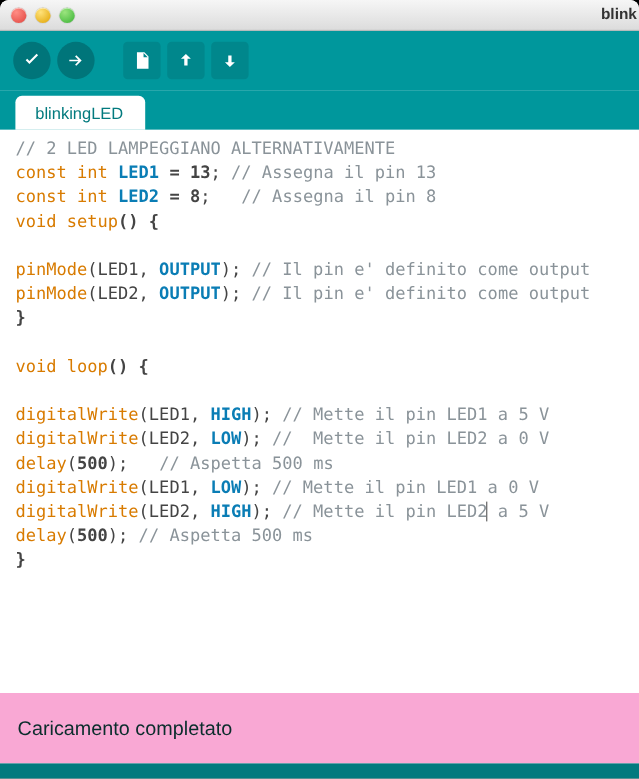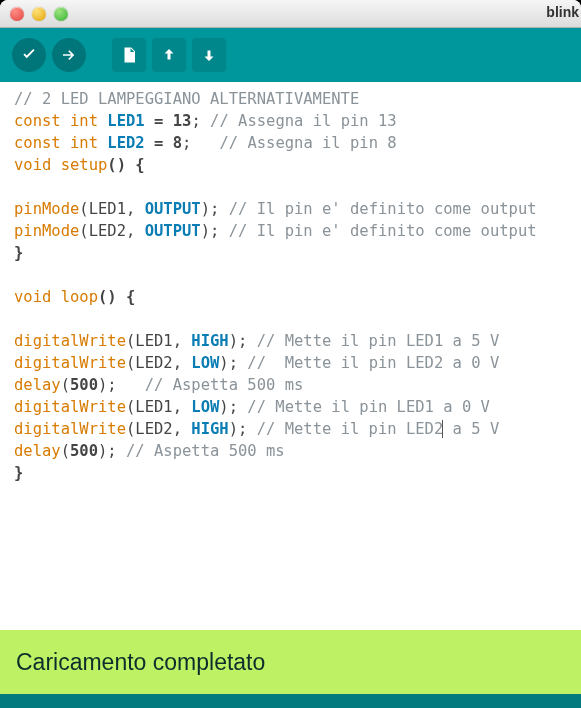--- a/index.html
+++ b/index.html
@@ -94,26 +94,26 @@
   .fn       { color: #d87b00; }
   .ident    { color: #0a7db5; font-weight: bold; }
   .num      { color: #444; font-weight: bold; }
   .op       { color: #444; font-weight: bold; }
   .const    { color: #0a7db5; font-weight: bold; }
   .comment  { color: #8a9399; }
   .plain    { color: #444; }
   .bold     { font-weight: bold; }
   .statusbar {
     height: 64px;
-    background: #bef264;
+    background: #f9a8d4;
     color: #0b2d2c;
     display: flex;
     align-items: center;
     padding-left: 16px;
-    font-size: 23px;
+    font-size: 18px;
   }
   .footer { height: 14px; background: #027a7e; }
   .cursor { border-right: 1px solid #555; margin-left: -1px; }
 </style>
 </head>
 <body>
 
 <div class="window">
 
   <div class="titlebar">
@@ -147,20 +147,25 @@
           <path d="M12 4l6 6h-4v8h-4v-8H6z"></path>
         </svg>
     </div>
     <div class="tbtn square">
       <svg width="18" height="18" viewBox="0 0 24 24">
           <path d="M12 20l-6-6h4V6h4v8h4z"></path>
         </svg>
     </div>
   </div>
 
+  <div class="tabbar">
+    <div class="tab">
+      <span>blinkingLED</span>
+    </div>
+  </div>
 
   <div class="editor"><span class="comment">// 2 LED LAMPEGGIANO ALTERNATIVAMENTE</span>
 <span class="kw-type">const int</span> <span class="ident">LED1</span> <span class="op">=</span> <span class="num bold">13</span><span class="plain">;</span> <span class="comment">// Assegna il pin 13</span>
 <span class="kw-type">const int</span> <span class="ident">LED2</span> <span class="op">=</span> <span class="num bold">8</span><span class="plain">;  </span> <span class="comment">// Assegna il pin 8</span>
 <span class="kw-void">void</span> <span class="fn">setup</span><span class="plain bold">() {</span>
 
 <span class="fn">pinMode</span><span class="plain">(LED1, </span><span class="const">OUTPUT</span><span class="plain">); </span><span class="comment">// Il pin e' definito come output</span>
 <span class="fn">pinMode</span><span class="plain">(LED2, </span><span class="const">OUTPUT</span><span class="plain">); </span><span class="comment">// Il pin e' definito come output</span>
 <span class="plain bold">}</span>
 

